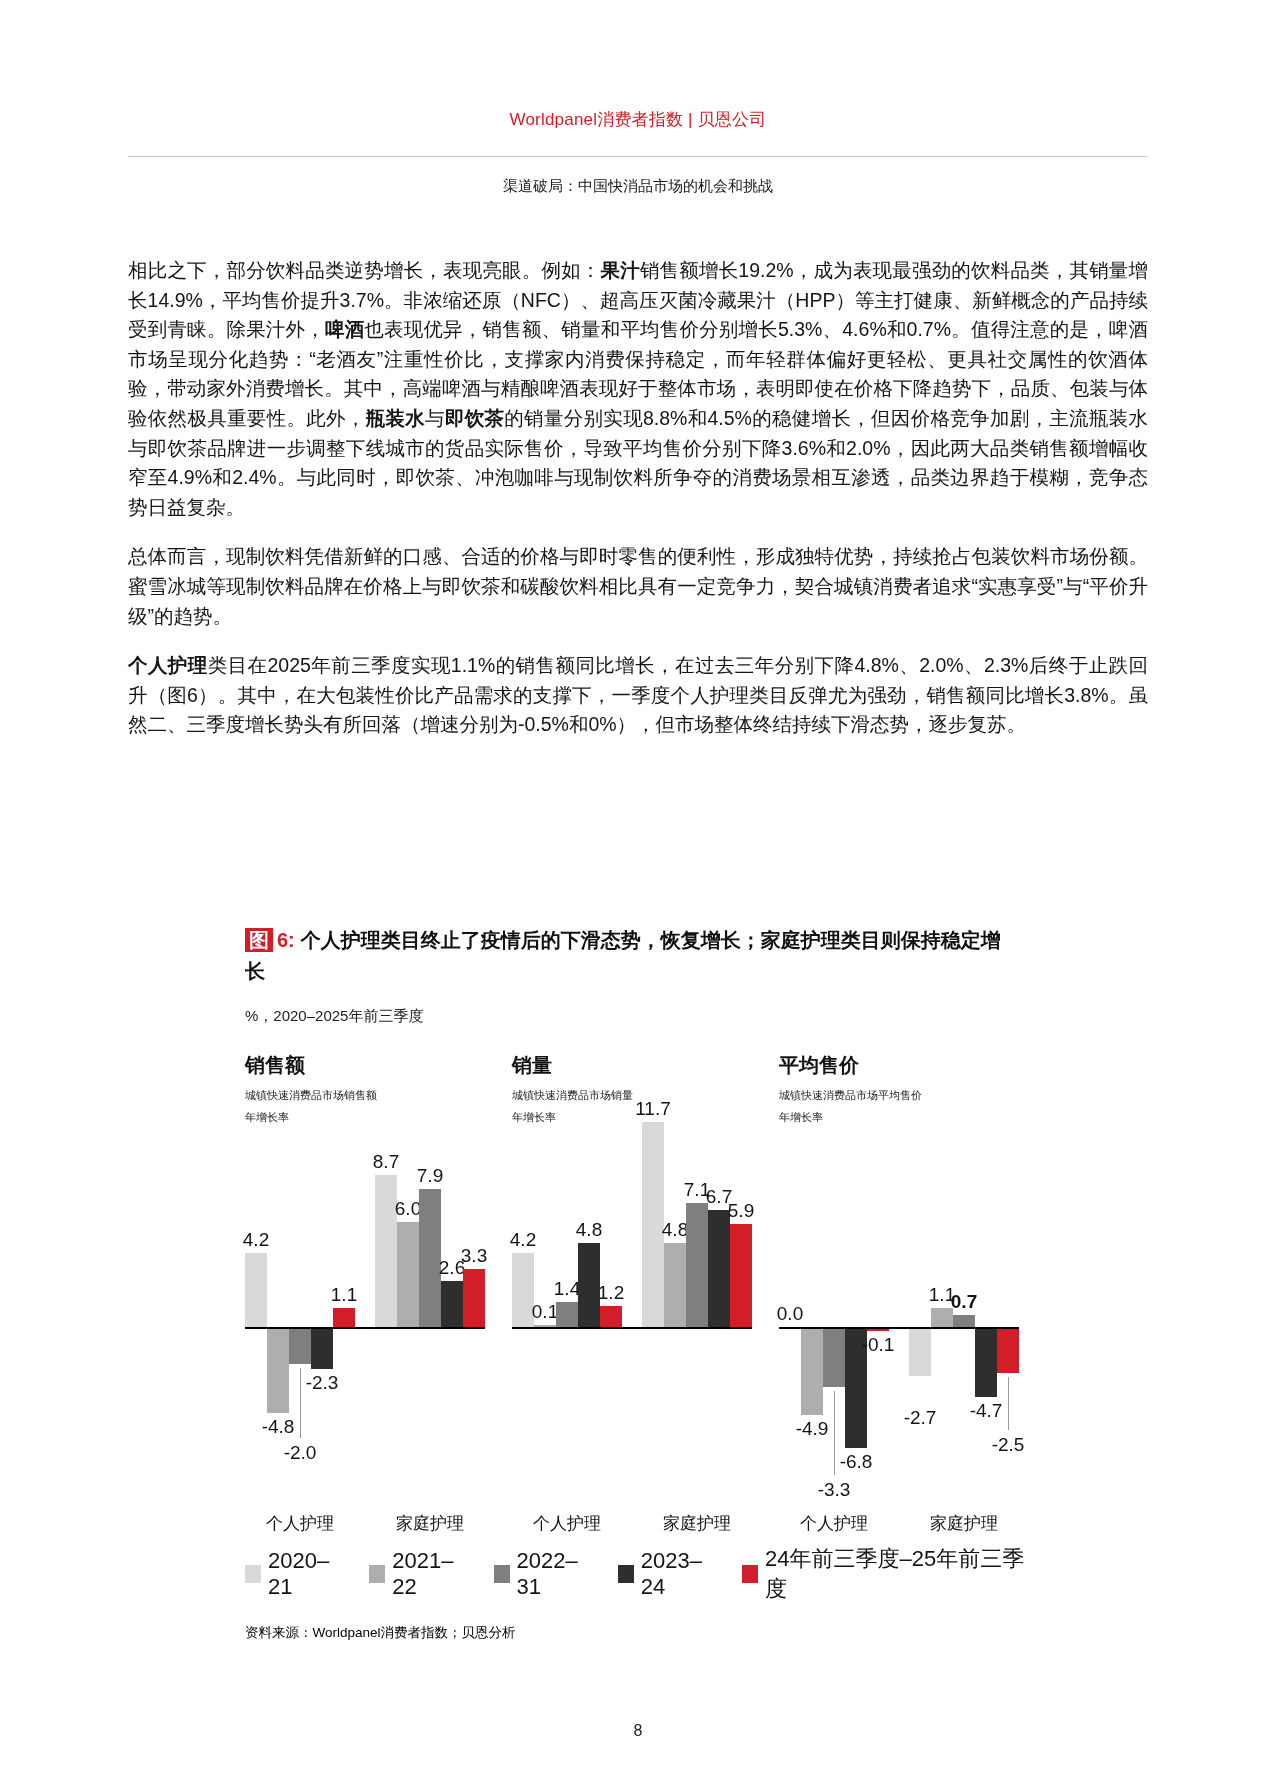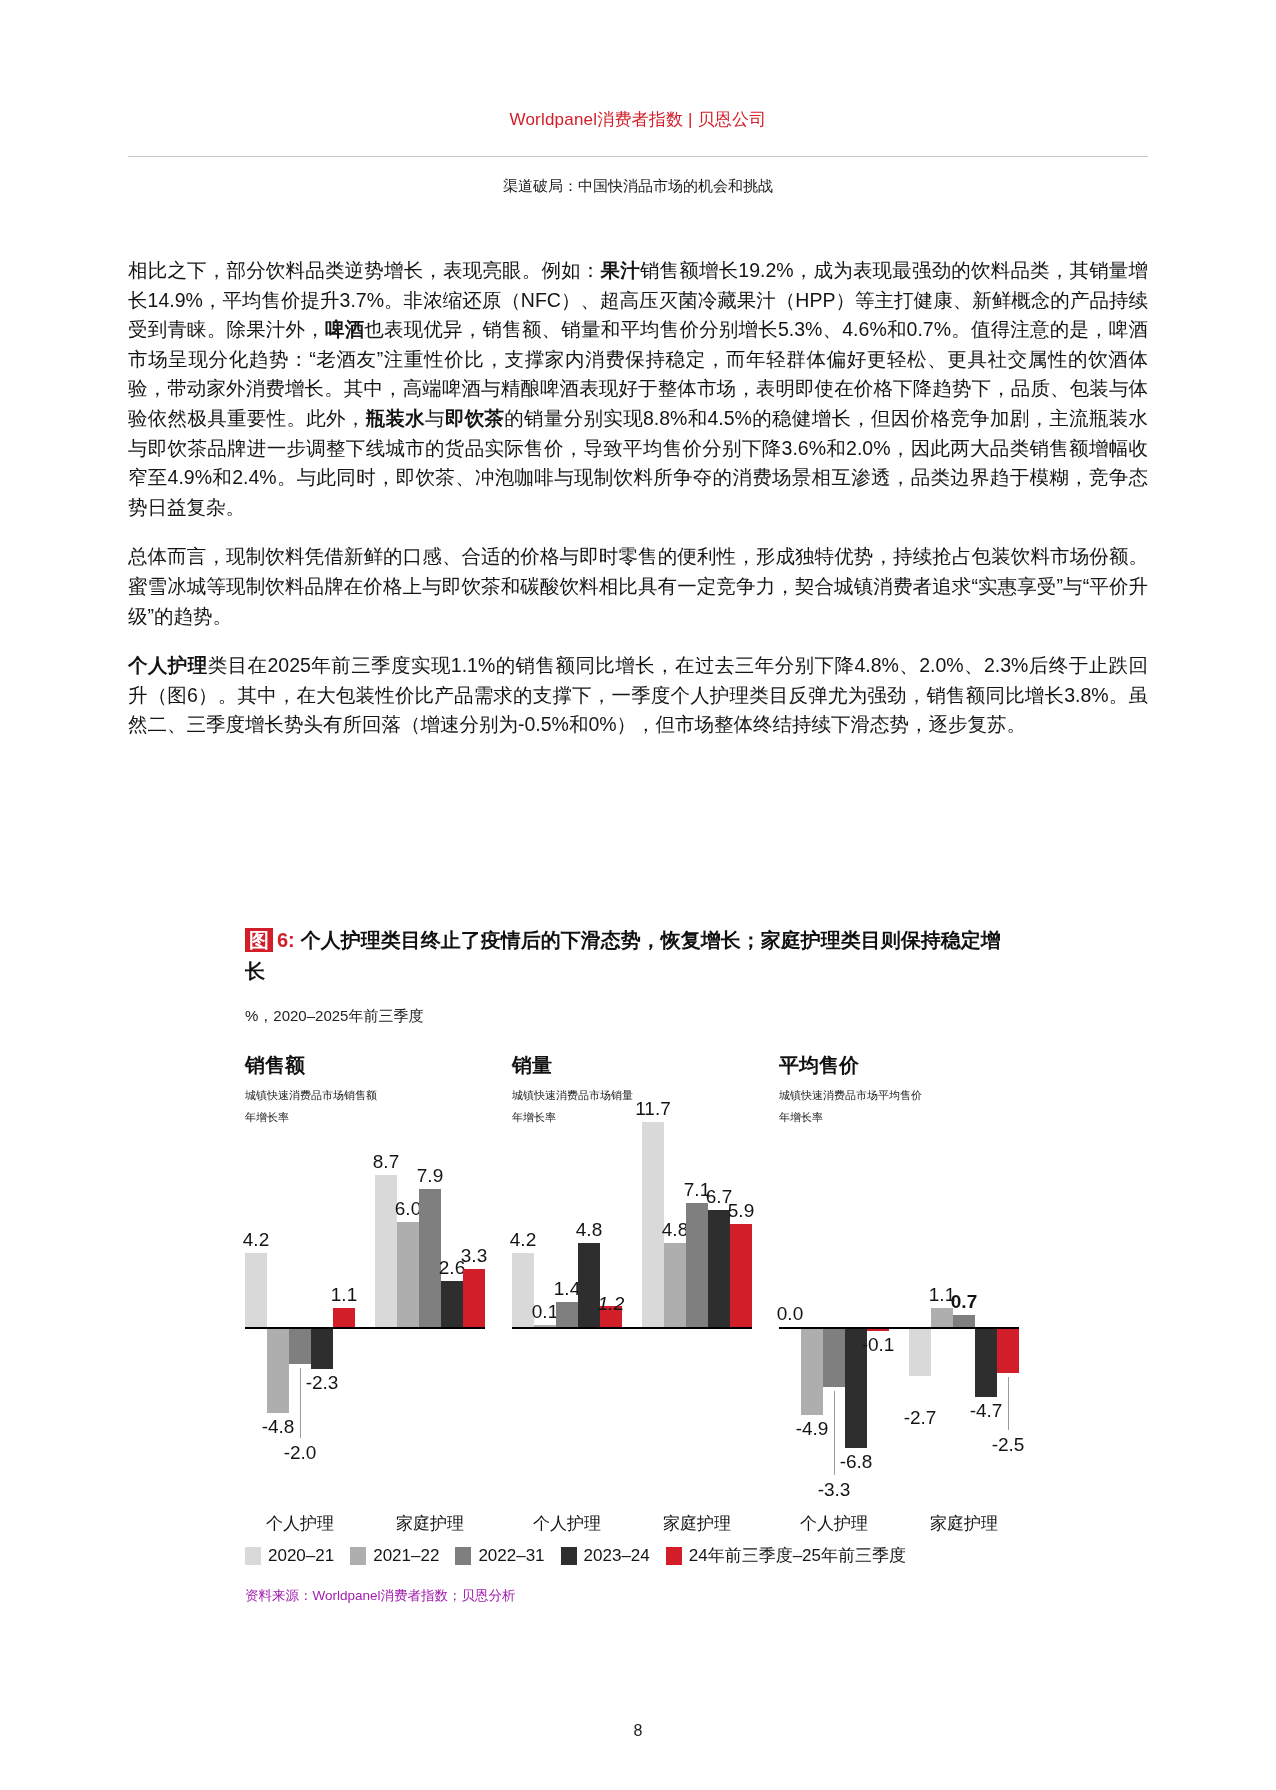--- a/index.html
+++ b/index.html
@@ -28,23 +28,23 @@
   .panel{position:absolute;top:0;width:240px;height:482px;}
   .panel-title{font-size:20px;font-weight:bold;color:#111;line-height:26px;}
   .panel-sub{margin-top:6px;font-size:11px;line-height:22px;color:#222;}
   .plot{position:absolute;left:0;top:47px;width:240px;height:420px;overflow:visible;}
   .baseline{position:absolute;left:0;top:228px;width:240px;height:2px;background:#000;}
   .bar{position:absolute;width:22px;}
   .vlabel{position:absolute;width:48px;text-align:center;font-size:19px;line-height:22px;color:#141414;white-space:nowrap;}
   .leader{position:absolute;width:1px;background:#9b9b9b;}
   .cat{position:absolute;top:460px;width:110px;text-align:center;font-size:17px;color:#141414;}
   .legend{margin-top:10px;display:flex;align-items:center;gap:16px;}
-  .legend-item{display:flex;align-items:center;font-size:17px;color:#141414;}
+  .legend-item{display:flex;align-items:center;font-size:22px;color:#141414;}
   .legend-sw{width:16px;height:18px;margin-right:7px;flex:0 0 auto;}
-  .source{margin-top:20px;font-size:13.5px;color:#a21caf;}
+  .source{margin-top:20px;font-size:13.5px;color:#000000;}
   .page-num{position:absolute;top:1722px;left:0;width:100%;text-align:center;font-size:16px;color:#222;}
 </style>
 </head>
 <body>
 
 <div class="page">
 
   <div class="brand">Worldpanel消费者指数 | 贝恩公司</div>
   <div class="divider"></div>
   <div class="doc-subtitle">渠道破局：中国快消品市场的机会和挑战</div>
@@ -104,21 +104,21 @@
             <div class="baseline"></div>
             <div class="bar" style="left: 0px; background: rgb(217, 217, 217); top: 154px; height: 74px;"></div>
             <div class="vlabel" style="left: -13px; top: 130px;">4.2</div>
             <div class="bar" style="left: 22px; background: rgb(174, 174, 174); top: 226px; height: 2px;"></div>
             <div class="vlabel" style="left: 9px; top: 202px;">0.1</div>
             <div class="bar" style="left: 44px; background: rgb(127, 127, 127); top: 203px; height: 25px;"></div>
             <div class="vlabel" style="left: 31px; top: 179px;">1.4</div>
             <div class="bar" style="left: 66px; background: rgb(46, 46, 46); top: 144px; height: 84px;"></div>
             <div class="vlabel" style="left: 53px; top: 120px;">4.8</div>
             <div class="bar" style="left: 88px; background: rgb(210, 30, 40); top: 207px; height: 21px;"></div>
-            <div class="vlabel" style="left: 75px; top: 194px; font-style: italic;">1.2</div>
+            <div class="vlabel" style="left: 75px; top: 183px;">1.2</div>
             <div class="bar" style="left: 130px; background: rgb(217, 217, 217); top: 23px; height: 205px;"></div>
             <div class="vlabel" style="left: 117px; top: -1px;">11.7</div>
             <div class="bar" style="left: 152px; background: rgb(174, 174, 174); top: 144px; height: 84px;"></div>
             <div class="vlabel" style="left: 139px; top: 120px;">4.8</div>
             <div class="bar" style="left: 174px; background: rgb(127, 127, 127); top: 104px; height: 124px;"></div>
             <div class="vlabel" style="left: 161px; top: 80px;">7.1</div>
             <div class="bar" style="left: 196px; background: rgb(46, 46, 46); top: 111px; height: 117px;"></div>
             <div class="vlabel" style="left: 183px; top: 87px;">6.7</div>
             <div class="bar" style="left: 218px; background: rgb(210, 30, 40); top: 125px; height: 103px;"></div>
             <div class="vlabel" style="left: 205px; top: 101px;">5.9</div>

